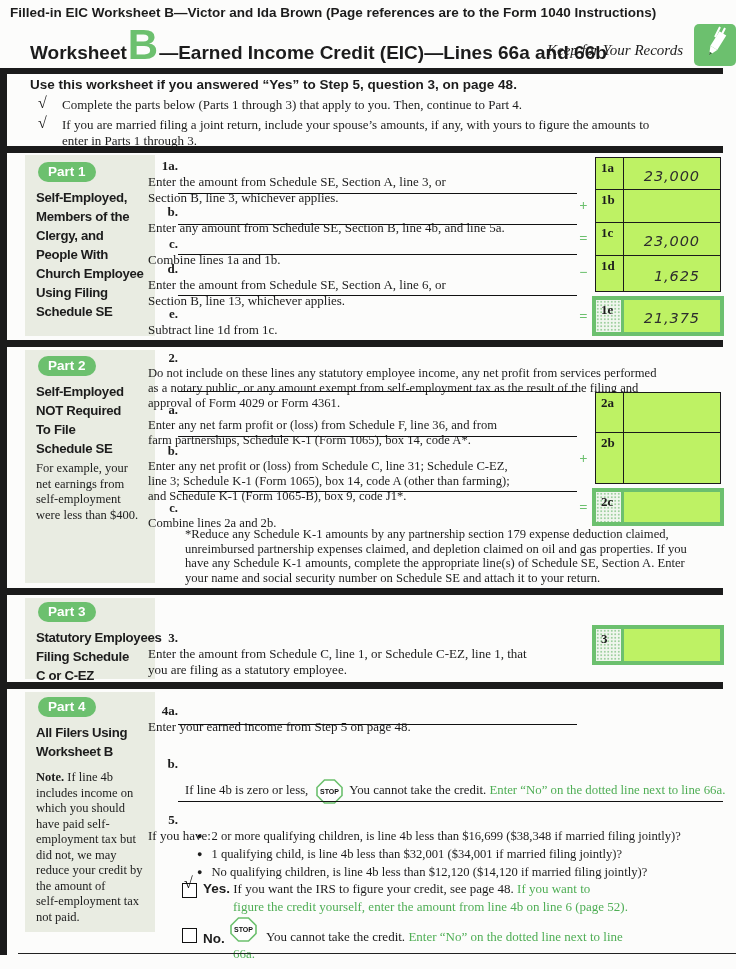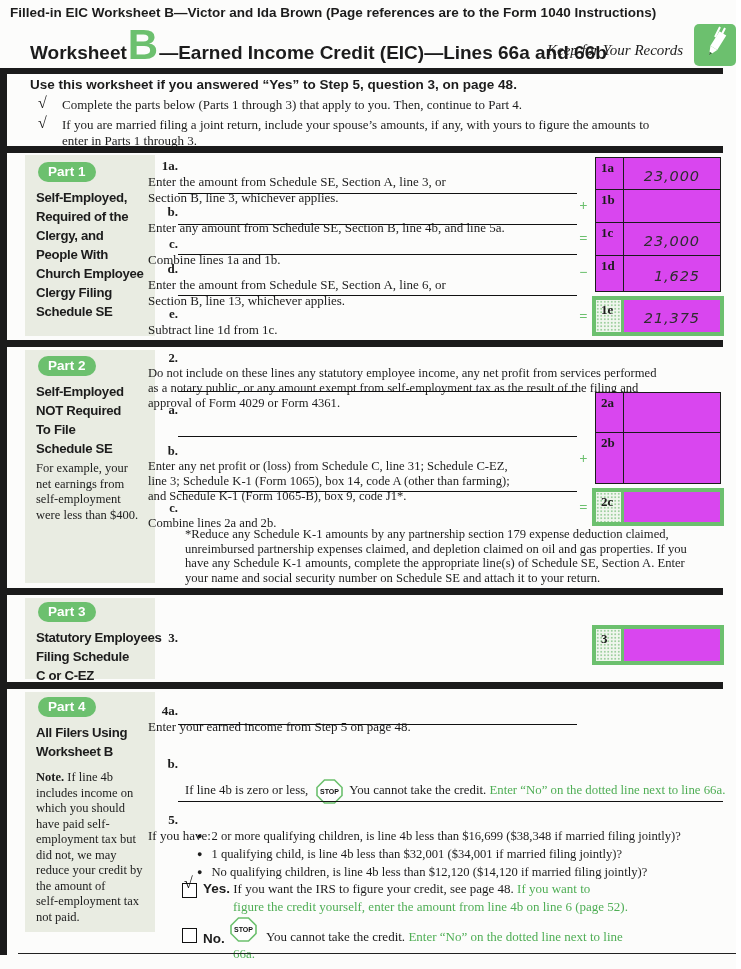--- a/index.html
+++ b/index.html
@@ -27,21 +27,21 @@
   .sb-title div{white-space:nowrap;}
   .sb-small{position:absolute;left:36px;width:118px;font-size:12.5px;line-height:15.5px;}
   .sb-small div{white-space:nowrap;}
   .wrow{position:absolute;display:flex;font-size:13px;line-height:16px;flex-direction:column;}
   .wnum{width:30px;flex:none;text-align:right;padding-right:8px;font-weight:bold;}
   .wlines div{white-space:nowrap;}
   .small{font-size:12.6px;line-height:15px;}
   .foot{position:absolute;font-size:12.6px;line-height:14.6px;}
   .foot div{white-space:nowrap;}
   .uline{position:absolute;height:0;border-top:1.4px solid #111;}
-  .box{position:absolute;left:595px;width:126px;border:1.6px solid #1b1b1b;display:flex;background:#d946ef;box-sizing:border-box;gap:16px;}
+  .box{position:absolute;left:595px;width:126px;border:1.6px solid #1b1b1b;display:flex;background:#bef264;box-sizing:border-box;gap:16px;}
   .box .lbl{width:28px;flex:none;border-right:1.6px solid #1b1b1b;font-weight:bold;font-size:13px;
             padding:2px 0 0 5px;box-sizing:border-box;}
   .box .val{flex:1;display:flex;align-items:center;justify-content:flex-end;padding:4px 20px 0 0;
             font-family:"DejaVu Sans",sans-serif;font-style:italic;font-size:14.5px;
             letter-spacing:0.9px;color:#2e2e2e;}
   .box.hl{left:592px;width:132px;border:4px solid var(--green);}
   .box.hl .lbl{border-right:3px solid var(--green);
        background-color:#f0f6ee;
        background-image:radial-gradient(#9ecf9e 0.8px, rgba(0,0,0,0) 0.9px);
        background-size:3.5px 3.5px;}
@@ -96,25 +96,25 @@
       <div>If you are married filing a joint return, include your spouse’s amounts, if any, with yours to figure the amounts to</div>
       <div>enter in Parts 1 through 3.</div>
     </div>
 
   <div class="bar" style="top:146px;height:7px"></div>
 
   <div class="sidebar" style="top:155px;height:181px"></div>
   <div class="badge" style="top:162px">Part 1</div>
   <div class="sb-title" style="top:188px">
       <div>Self-Employed,</div>
-      <div>Required of the</div>
+      <div>Members of the</div>
       <div>Clergy, and</div>
       <div>People With</div>
       <div>Church Employee</div>
-      <div>Clergy Filing</div>
+      <div>Using Filing</div>
       <div>Schedule SE</div>
     </div>
 
   <div class="wrow" style="left:148px;top:158px;width:470px">
     <span class="wnum">1a.</span>
     <div class="wlines">
         <div>Enter the amount from Schedule SE, Section A, line 3, or</div>
         <div>Section B, line 3, whichever applies.</div>
       </div>
   </div>
@@ -199,20 +199,24 @@
     <div class="wlines">
         <div>Do not include on these lines any statutory employee income, any net profit from services performed</div>
         <div>as a notary public, or any amount exempt from self-employment tax as the result of the filing and</div>
         <div>approval of Form 4029 or Form 4361.</div>
       </div>
   </div>
   <div class="uline" style="left:178px;top:391px;width:399px"></div>
 
   <div class="wrow small" style="left:148px;top:403px;width:470px">
     <span class="wnum">a.</span>
+    <div class="wlines">
+        <div>Enter any net farm profit or (loss) from Schedule F, line 36, and from</div>
+        <div>farm partnerships, Schedule K-1 (Form 1065), box 14, code A*.</div>
+      </div>
   </div>
   <div class="uline" style="left:178px;top:436px;width:399px"></div>
 
   <div class="wrow small" style="left:148px;top:444px;width:470px">
     <span class="wnum">b.</span>
     <div class="wlines">
         <div>Enter any net profit or (loss) from Schedule C, line 31; Schedule C-EZ,</div>
         <div>line 3; Schedule K-1 (Form 1065), box 14, code A (other than farming);</div>
         <div>and Schedule K-1 (Form 1065-B), box 9, code J1*.</div>
       </div>
@@ -253,20 +257,24 @@
   <div class="sidebar" style="top:598px;height:81px"></div>
   <div class="badge" style="top:602px">Part 3</div>
   <div class="sb-title" style="top:628px">
       <div>Statutory Employees</div>
       <div>Filing Schedule</div>
       <div>C or C-EZ</div>
     </div>
 
   <div class="wrow" style="left:148px;top:630px;width:470px">
     <span class="wnum">3.</span>
+    <div class="wlines">
+        <div>Enter the amount from Schedule C, line 1, or Schedule C-EZ, line 1, that</div>
+        <div>you are filing as a statutory employee.</div>
+      </div>
   </div>
 
   <div class="box hl" style="top:625px;height:40px">
     <span class="lbl">3</span>
     <span class="val"></span>
   </div>
 
   <div class="bar" style="top:682px;height:7px"></div>
 
   <div class="sidebar" style="top:692px;height:240px"></div>

